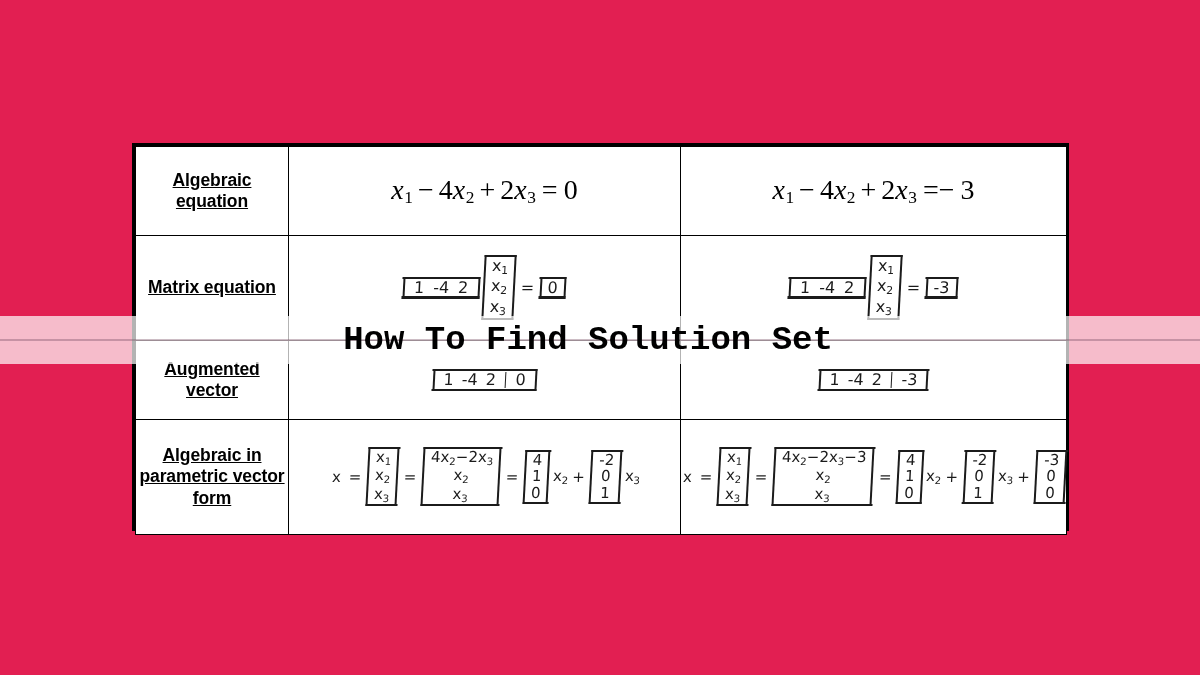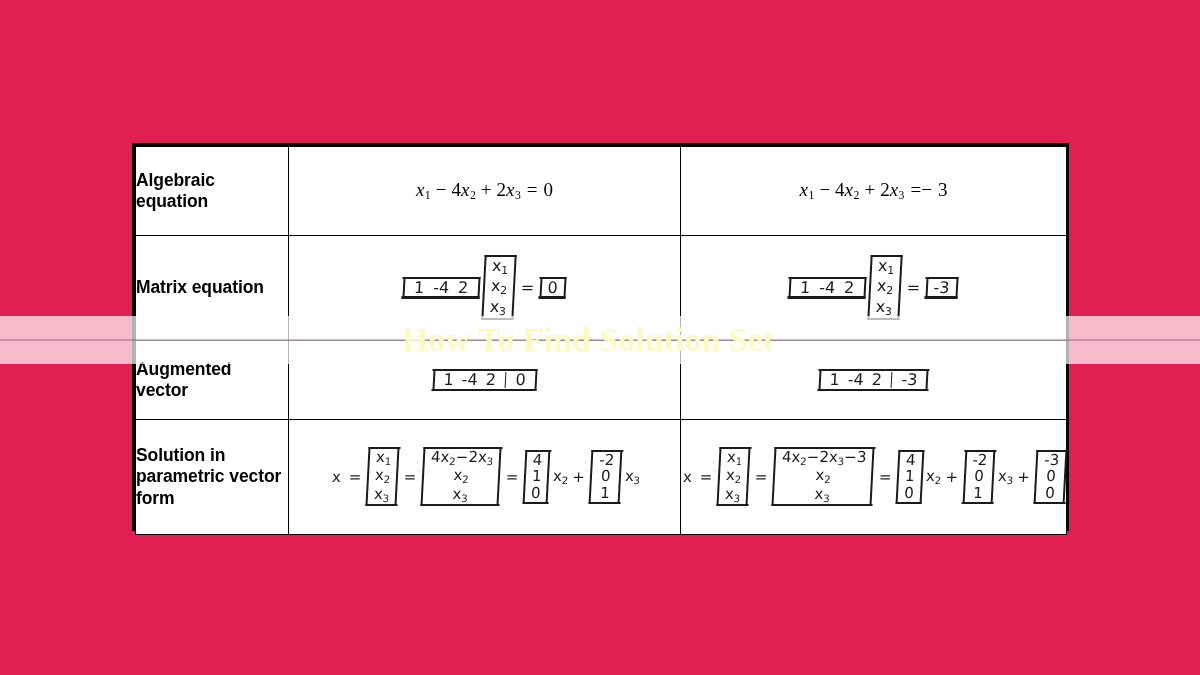--- a/index.html
+++ b/index.html
@@ -41,40 +41,42 @@
   .col-label { width: 153px; }
   .col-a     { width: 392px; }
   .col-b     { width: 386px; }
 
   .row-1 { height: 89px; }
   .row-2 { height: 105px; }
   .row-3 { height: 79px; }
   .row-4 { height: 115px; }
 
   .label-cell {
+    text-align: center;
     font-weight: bold;
     font-size: 17.5px;
     line-height: 1.22;
     color: #000000;
     font-family: "Liberation Sans", sans-serif;
     letter-spacing: -0.1px;
+    text-decoration: underline;
   }
 
   .cell-inner {
     display: flex;
     align-items: center;
     justify-content: center;
     width: 100%;
     height: 100%;
   }
 
   
   .algebraic {
     font-family: "Liberation Serif", "DejaVu Serif", serif;
-    font-size: 19px;
+    font-size: 28px;
     color: #000000;
     white-space: nowrap;
   }
   .algebraic .v { font-style: italic; }
   .algebraic sub {
     font-size: 0.62em;
     font-style: normal;
     vertical-align: -0.28em;
     margin-left: 0.5px;
   }
@@ -163,24 +165,24 @@
   }
   #banner-title {
     position: absolute;
     left: 0;
     top: 316px;
     width: 1176px;
     height: 48px;
     display: flex;
     align-items: center;
     justify-content: center;
-    font-family: Liberation Serif, serif;
+    font-family: Liberation Mono, monospace;
     font-weight: bold;
     font-size: 34px;
-    color: #fef9c3;
+    color: #000000;
     letter-spacing: 0px;
     z-index: 7;
   }
 </style>
 </head>
 <body>
 
 <div id="table-wrap">
   <table class="matrix-table">
     <colgroup>
@@ -272,21 +274,21 @@
                   <span class="ent">2</span>
                   <span class="bar"></span>
                   <span class="ent">-3</span>
                 </span>
             </span>
           </div>
         </td>
       </tr>
 
       <tr class="row-4">
-        <td class="label-cell">Solution in parametric vector form</td>
+        <td class="label-cell">Algebraic in parametric vector form</td>
         <td>
           <div class="cell-inner">
             <span class="hand hand-sm">
               <span class="opr">x</span>
                 <span class="opr">=</span>
                 <span class="mat">
                   <span class="ent">x<sub>1</sub></span>
                   <span class="ent">x<sub>2</sub></span>
                   <span class="ent">x<sub>3</sub></span>
                 </span>

